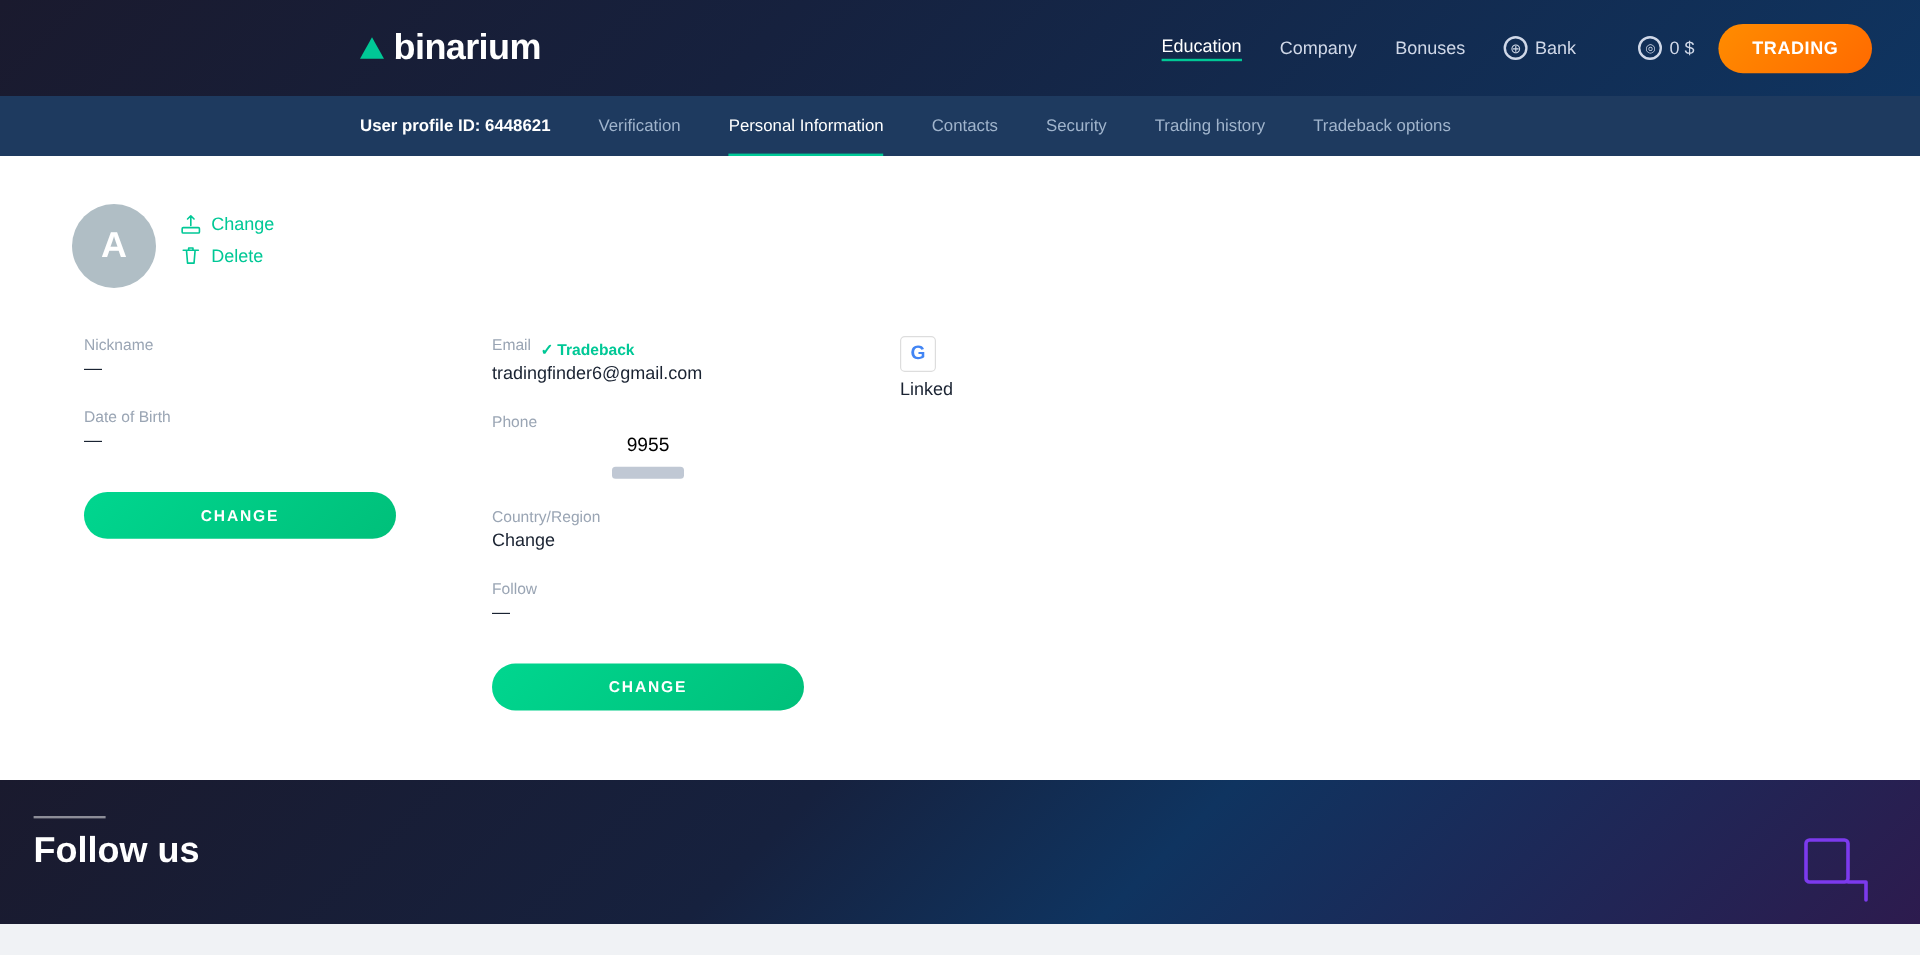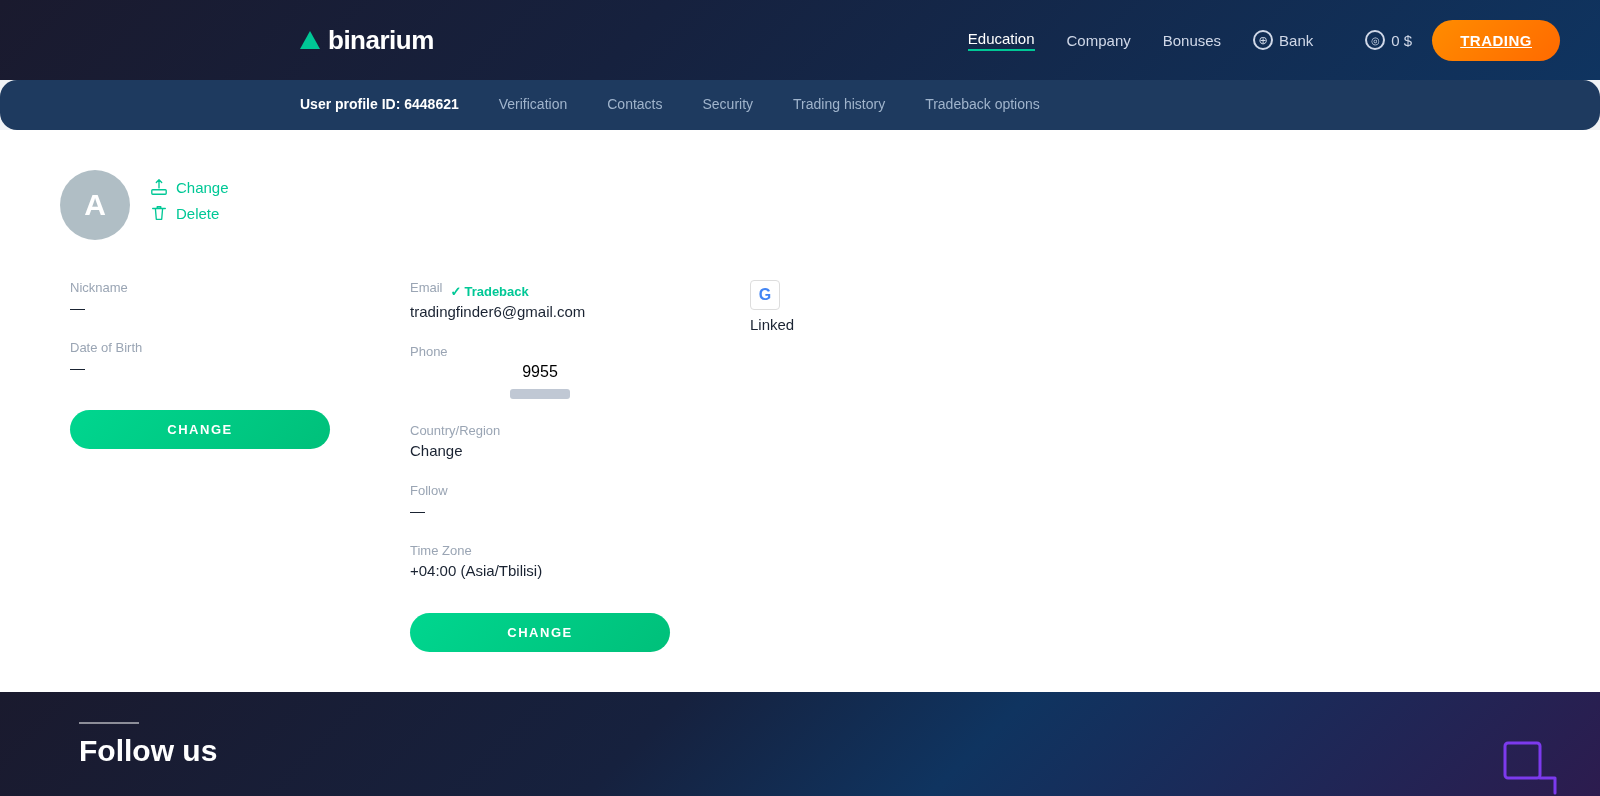--- a/index.html
+++ b/index.html
@@ -23,21 +23,21 @@
     .logo-triangle {
       width: 0;
       height: 0;
       border-left: 10px solid transparent;
       border-right: 10px solid transparent;
       border-bottom: 18px solid #00c896;
       margin-right: 8px;
     }
     .logo-text {
       color: #ffffff;
-      font-size: 26px;
+      font-size: 30px;
       font-weight: 700;
       letter-spacing: -0.5px;
     }
     .nav-links {
       display: flex;
       align-items: center;
       gap: 32px;
       margin-right: 32px;
     }
     .nav-link {
@@ -94,30 +94,28 @@
     .trading-btn {
       background: linear-gradient(135deg, #ff8c00, #ff6a00);
       color: white;
       border: none;
       border-radius: 25px;
       padding: 12px 28px;
       font-size: 15px;
       font-weight: 700;
       letter-spacing: 0.5px;
       cursor: pointer;
-      text-decoration: underline;
     }
 
     
     .sub-nav {
       background: #1e3a5f;
       height: 50px;
       display: flex;
       padding: 0 40px;
-      border-radius: 17px;
     }
     .sub-nav-inner {
       display: flex;
       align-items: center;
       gap: 40px;
       margin-left: 260px;
     }
     .sub-nav-item {
       color: #a0b4cc;
       font-size: 14px;
@@ -272,21 +270,21 @@
       font-weight: 700;
       letter-spacing: 1.5px;
       cursor: pointer;
       margin-top: 10px;
     }
 
     
     .footer {
       background: linear-gradient(135deg, #1a1a2e 0%, #16213e 40%, #0f3460 60%, #2d1b4e 100%);
       min-height: 120px;
-      padding: 30px 79px;
+      padding: 30px 28px;
       display: flex;
       align-items: flex-start;
       position: relative;
     }
     .follow-us {
       color: #ffffff;
       font-size: 30px;
       font-weight: 700;
       margin-top: 10px;
     }
@@ -325,20 +323,21 @@
     <div class="balance-icon">◎</div>
     <span>0 $</span>
   </div>
   <button class="trading-btn">TRADING</button>
 </nav>
 
 <nav class="sub-nav">
   <div class="sub-nav-inner">
     <span class="sub-nav-item profile-id">User profile ID: 6448621</span>
     <span class="sub-nav-item">Verification</span>
+    <span class="sub-nav-item active">Personal Information</span>
     <span class="sub-nav-item">Contacts</span>
     <span class="sub-nav-item">Security</span>
     <span class="sub-nav-item">Trading history</span>
     <span class="sub-nav-item">Tradeback options</span>
   </div>
 </nav>
 
 <main class="main-content">
 
   <div class="profile-section">
@@ -393,24 +392,20 @@
         </div>
       </div>
       <div class="info-field">
         <div class="info-label">Country/Region</div>
         <div class="info-value">Change</div>
       </div>
       <div class="info-field">
         <div class="info-label">Follow</div>
         <div class="info-dash">—</div>
       </div>
-      <div class="info-field">
-        <div class="info-label">Time Zone</div>
-        <div class="info-value">+04:00 (Asia/Tbilisi)</div>
-      </div>
       <button class="change-btn">CHANGE</button>
     </div>
 
     <div class="info-column">
       <div class="info-field">
         <div class="google-icon-box">G</div>
         <div class="info-value">Linked</div>
       </div>
     </div>
 

